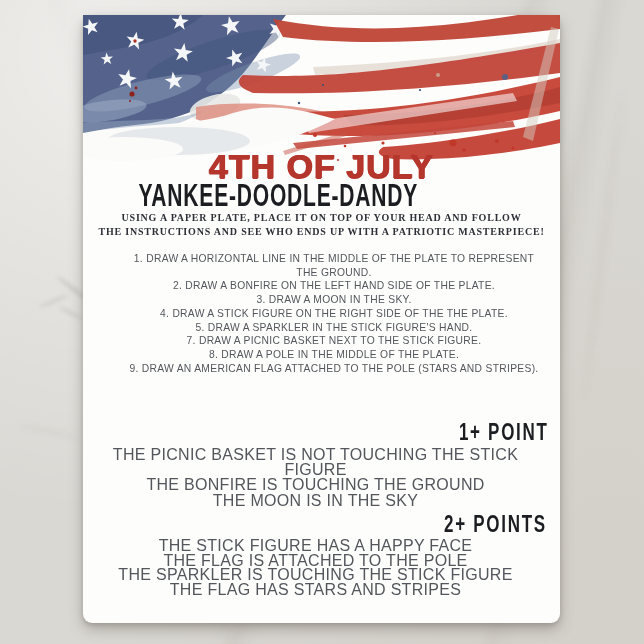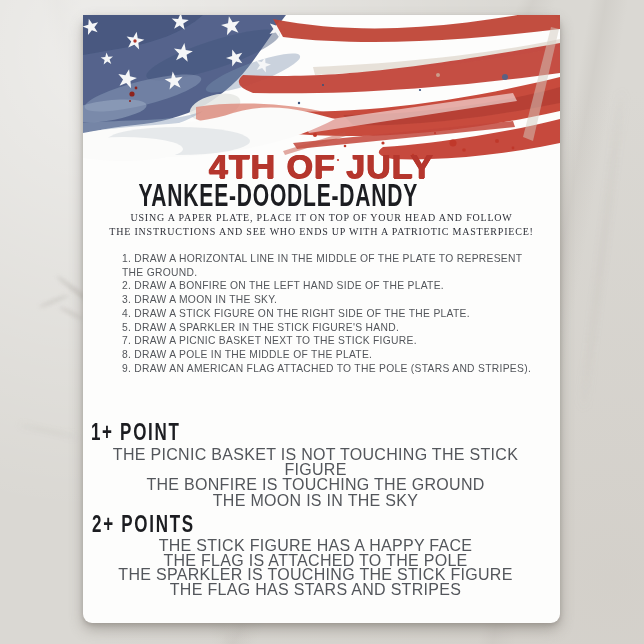--- a/index.html
+++ b/index.html
@@ -36,28 +36,28 @@
     color:var(--title-red,#b5362d);
     text-shadow:0.7px 0 0 currentColor,-0.7px 0 0 currentColor,0 0.5px 0 currentColor;
   }
   .subtitle{
     position:absolute;left:16px;right:0;top:163px;margin:0;
     text-align:left;font-size:27px;font-weight:700;color:var(--text-dark,#1c1d21);
   }
   .subtitle>span{display:inline-block;transform:scale(0.78,1.16);transform-origin:center top;letter-spacing:1px;}
   .intro{
     position:absolute;left:0;right:0;top:196px;margin:0;
-    text-align:center;font-family:"Liberation Serif",serif;font-weight:400;
+    text-align:center;font-family:"Liberation Serif",serif;font-weight:700;
     font-size:10px;letter-spacing:0.8px;line-height:14px;color:#2e3038;white-space:nowrap;
   }
   .instructions{
     position:absolute;left:39px;top:237px;width:424px;margin:0;padding:0;list-style:none;
-    font-size:10.3px;line-height:13.7px;letter-spacing:0.3px;color:var(--list-gray,#53565b);
-  }
-  .score-head{position:absolute;left:0;right:4px;margin:0;text-align:left;
+    font-size:10.3px;line-height:13.7px;letter-spacing:0.3px;color:var(--list-gray,#53565b);text-align:center;
+  }
+  .score-head{position:absolute;left:0;right:4px;margin:0;text-align:right;
     font-size:20px;font-weight:700;color:var(--text-dark,#1c1d21);}
   .score-head>span{display:inline-block;transform:scale(0.85,1.18);transform-origin:center top;letter-spacing:2px;}
   .sh1{top:404px;} .sh2{top:496px;}
   .score-list{position:absolute;left:0;right:12px;margin:0;padding:0;list-style:none;text-align:center;
     font-size:16px;letter-spacing:0.3px;color:var(--list-gray,#53565b);}
   .sl1{top:432px;line-height:15.2px;}
   .sl2{top:524px;line-height:14.7px;}
 </style>
 </head>
 <body>

